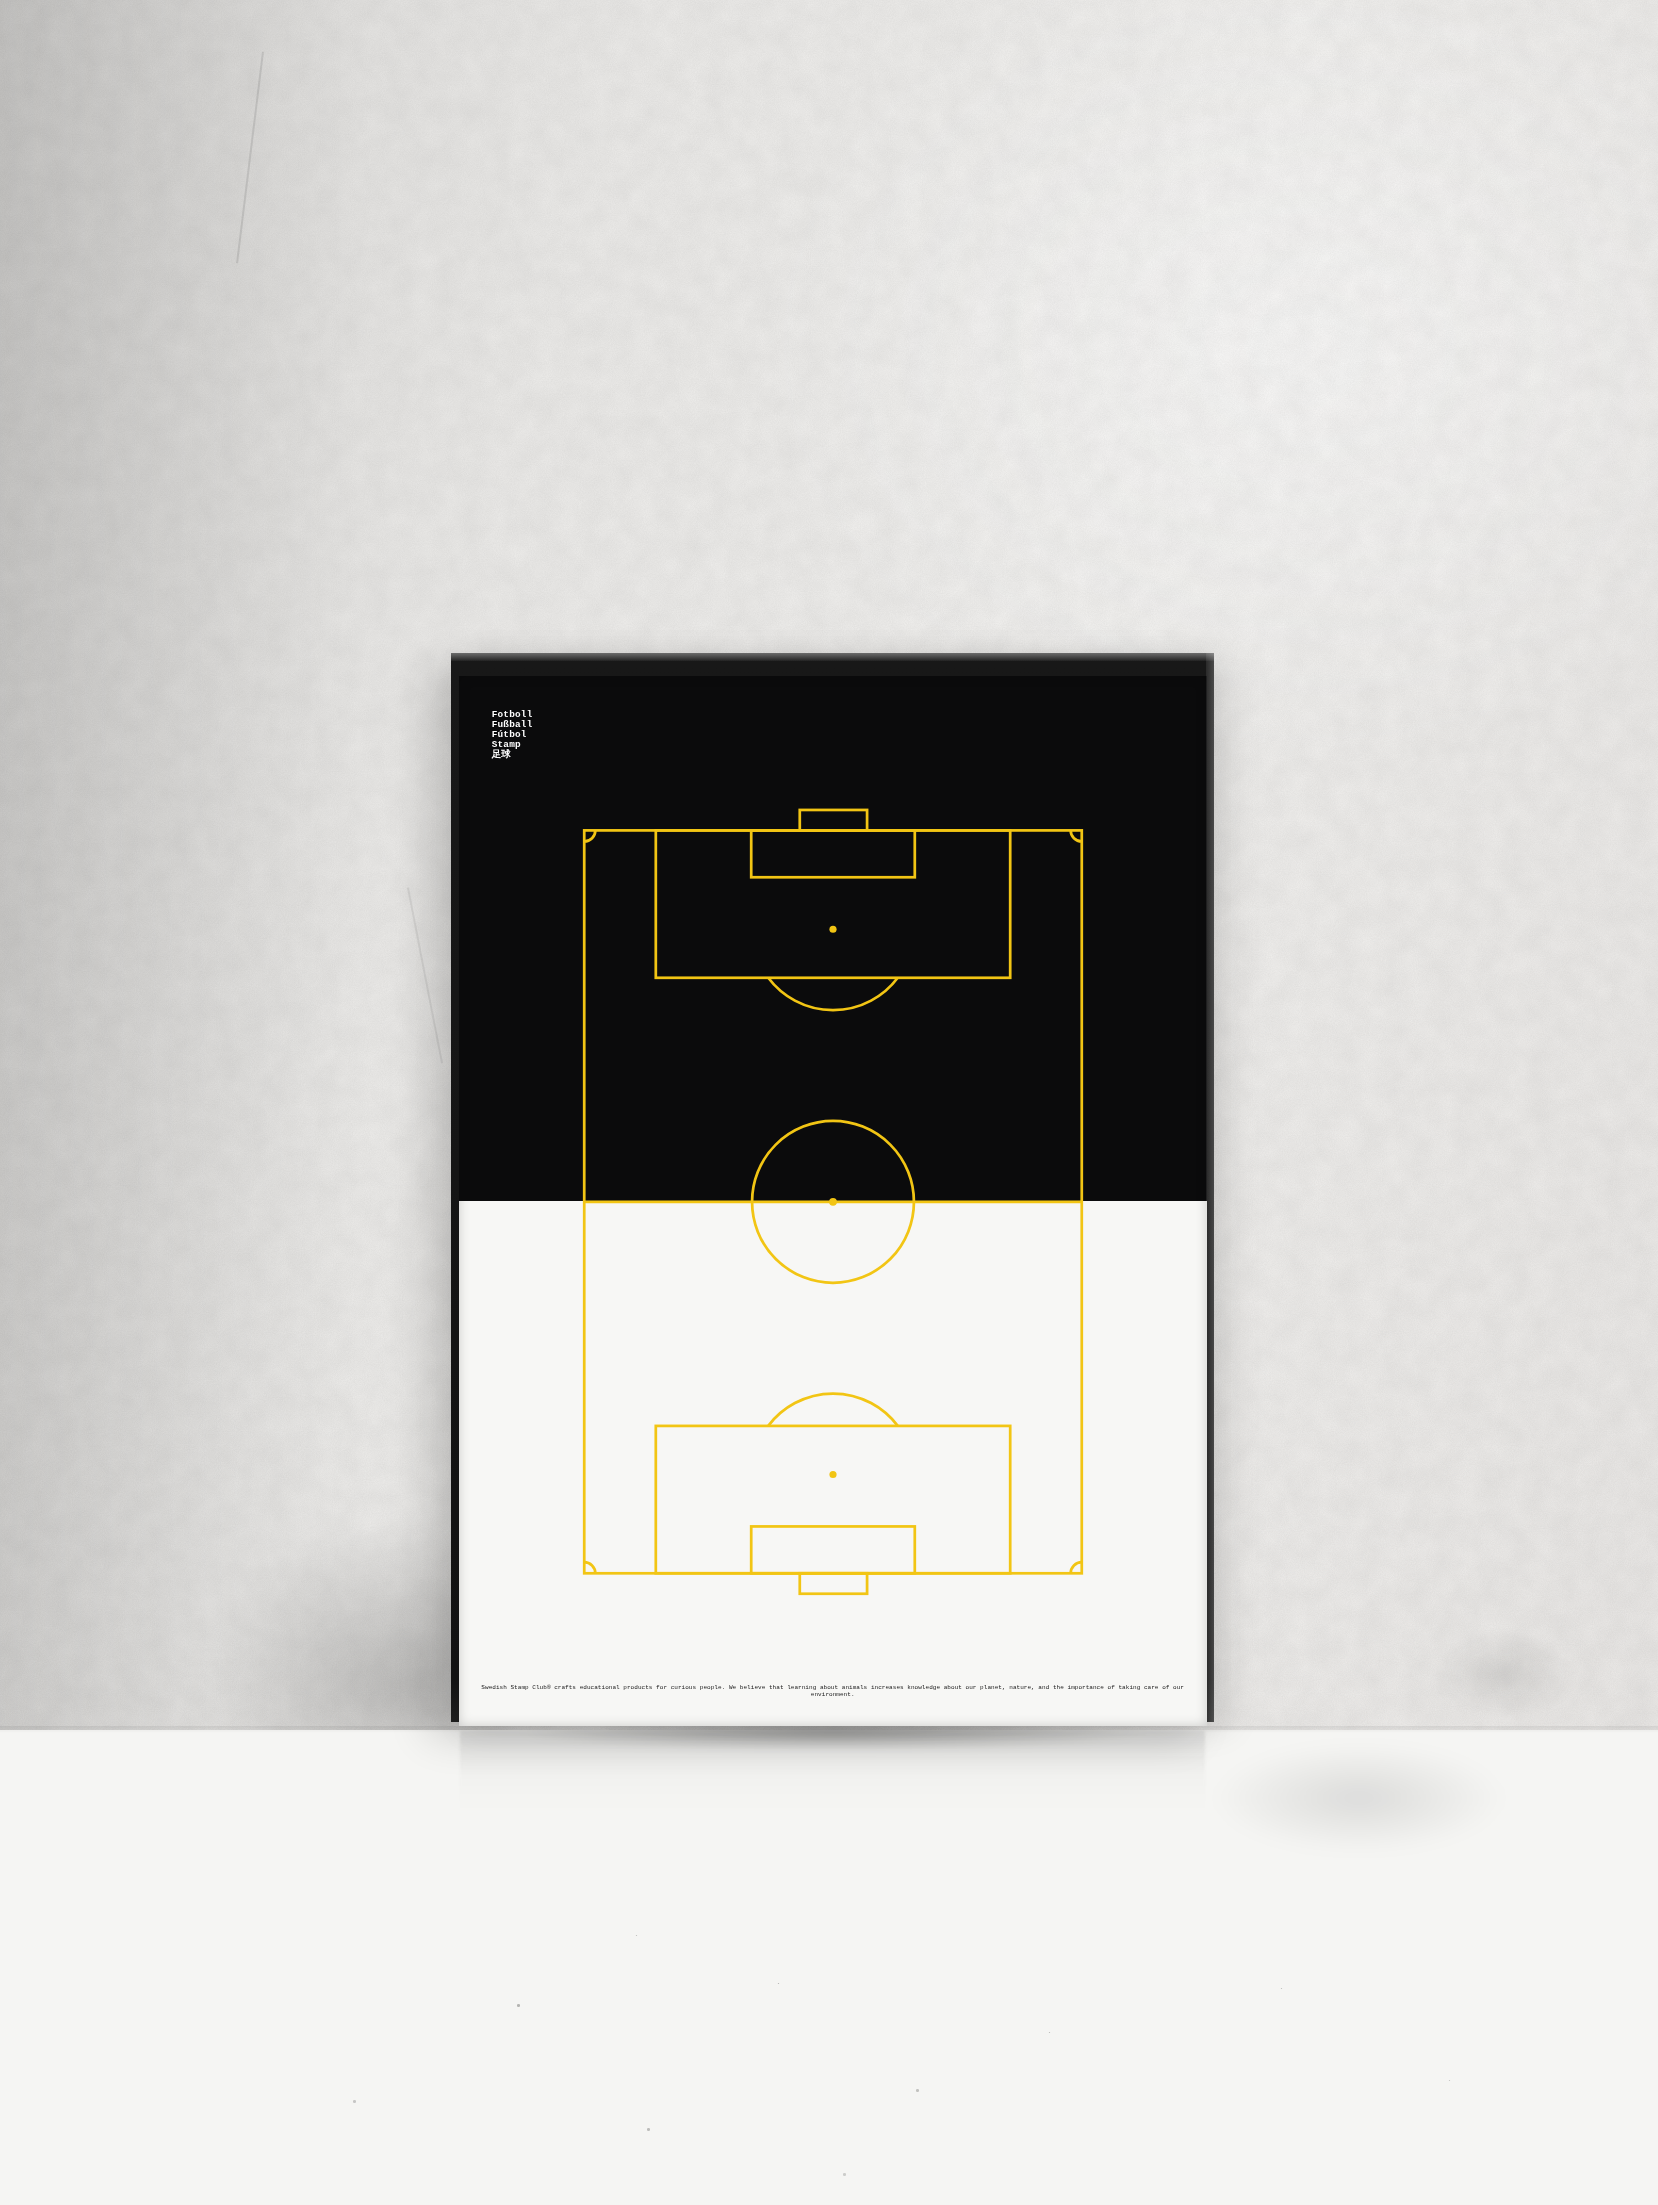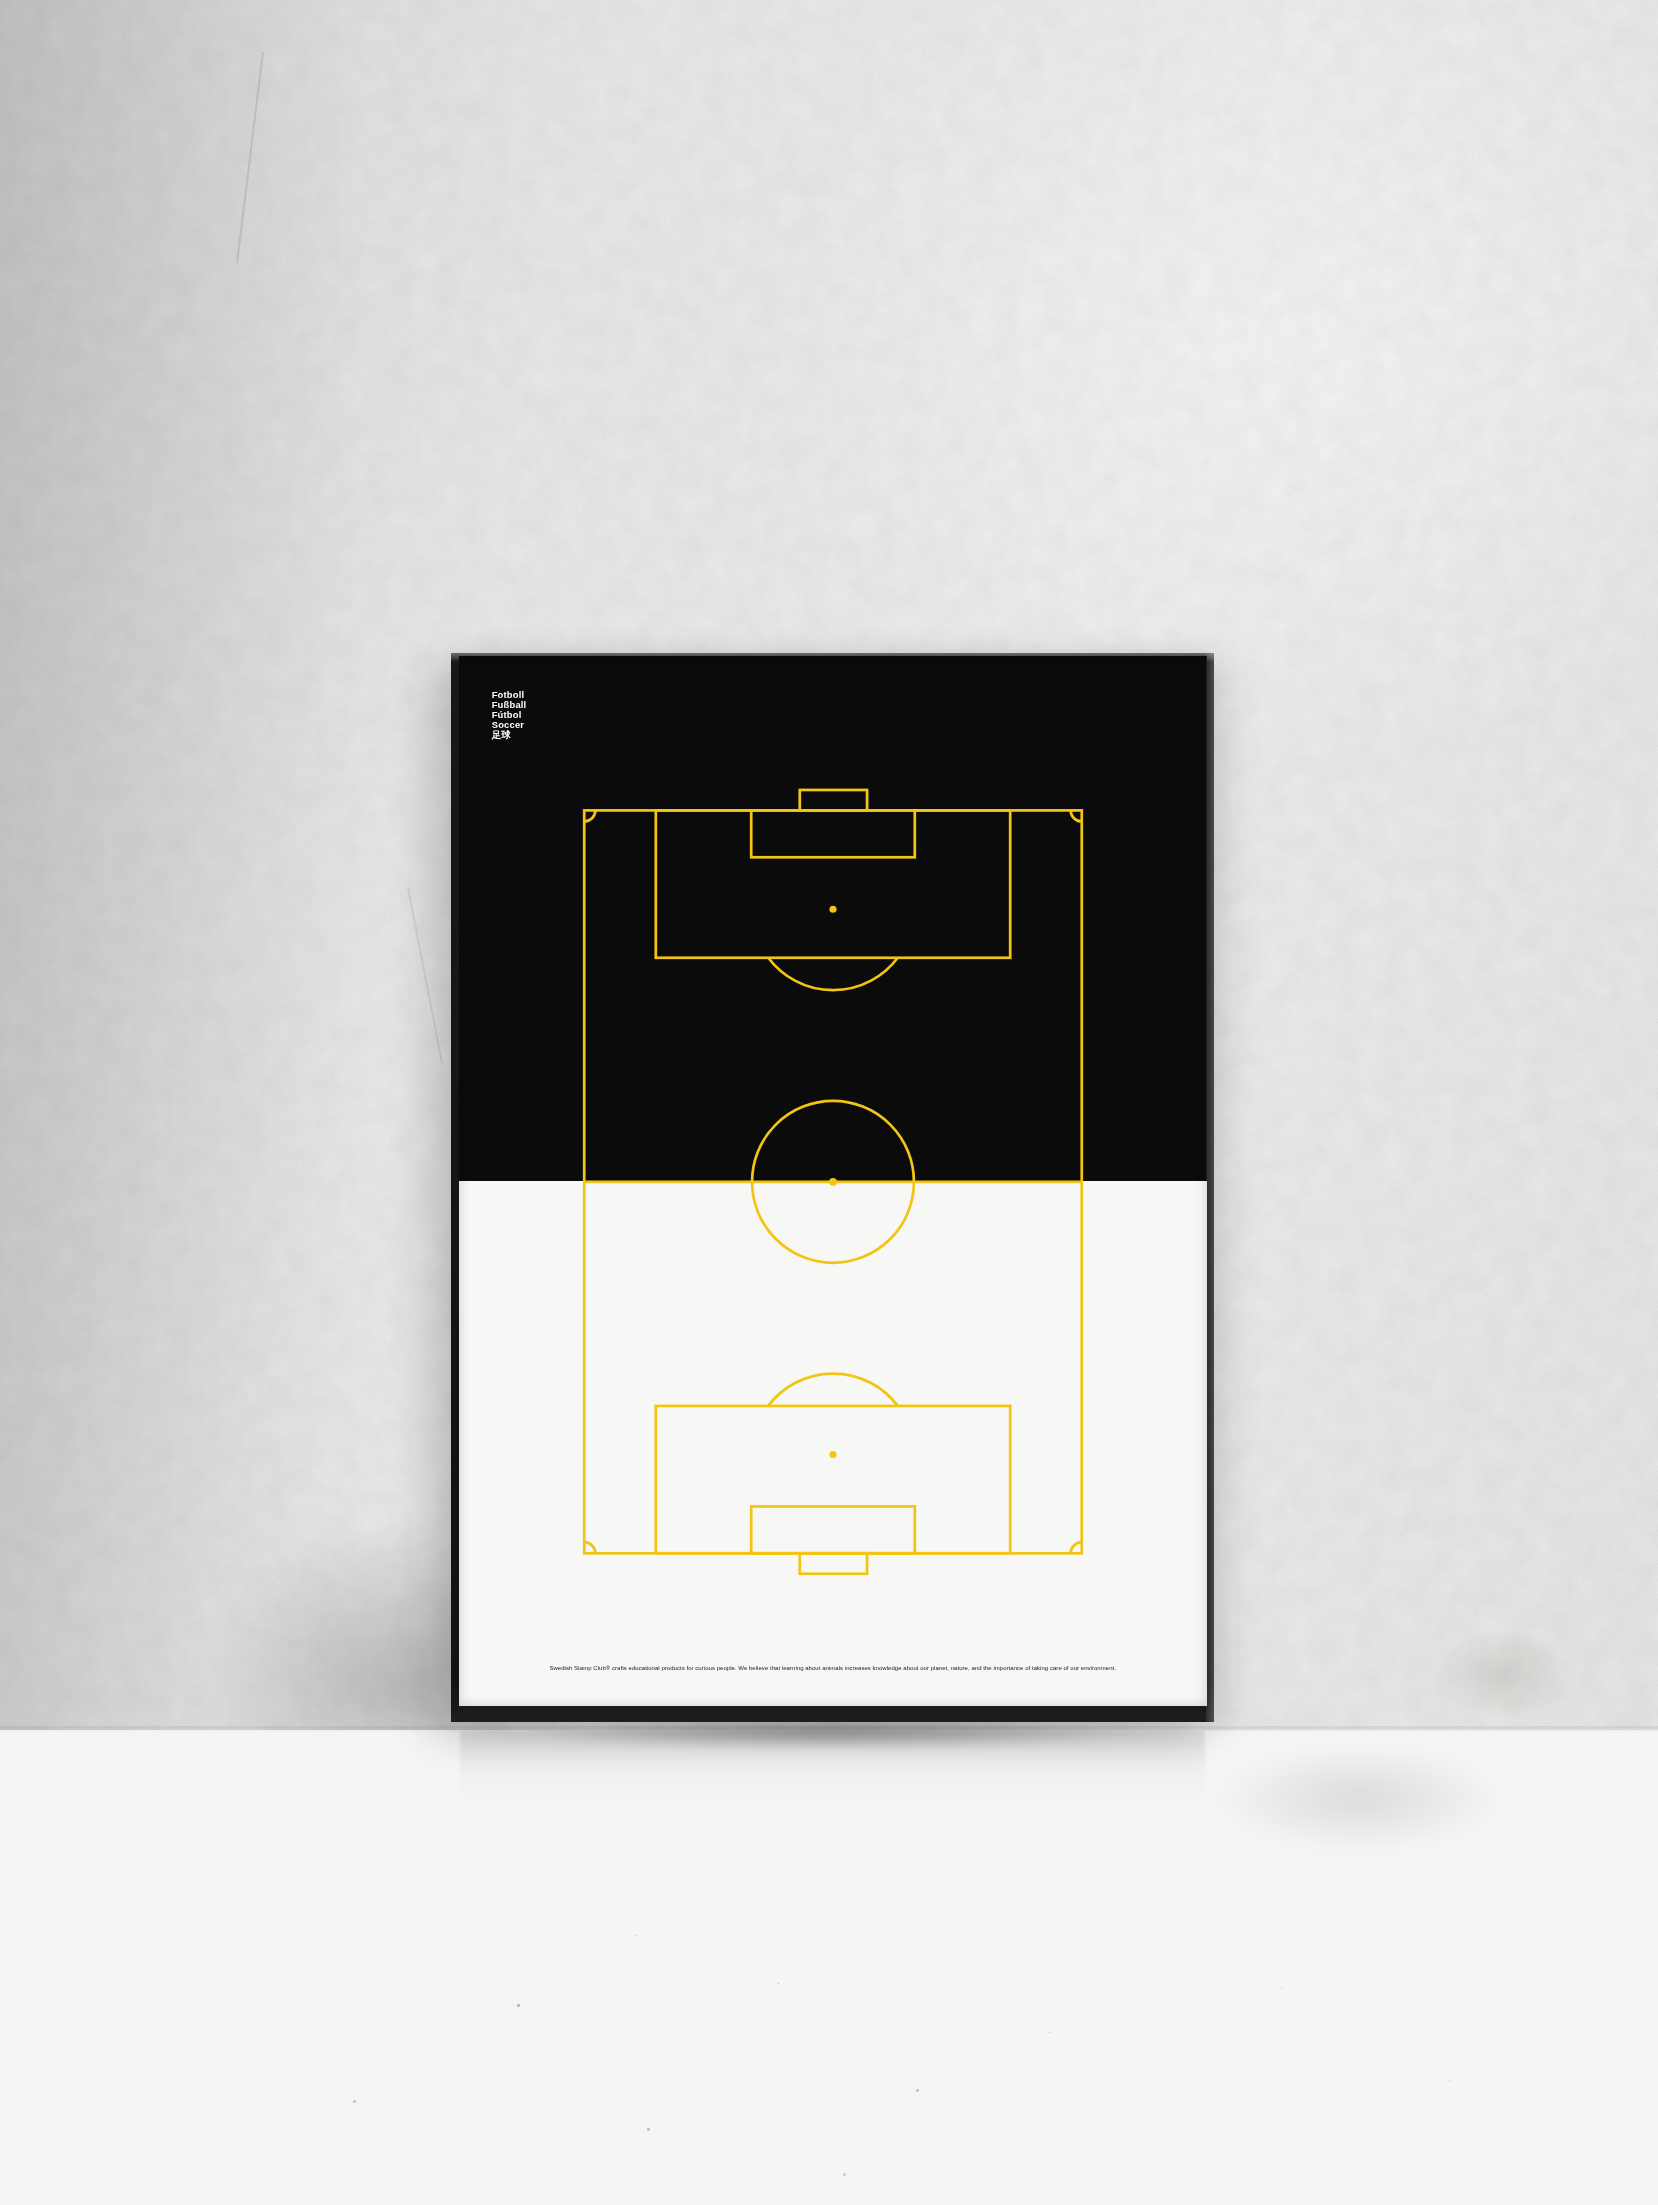--- a/index.html
+++ b/index.html
@@ -74,23 +74,24 @@
   }
   .frame::before{ 
     content:"";position:absolute;left:0;top:0;right:0;height:7.7px;
     background:linear-gradient(180deg, rgba(255,255,255,0.30), rgba(255,255,255,0.04));
   }
   .frame::after{ 
     content:"";position:absolute;top:0;right:0;bottom:0;width:7.7px;
     background:linear-gradient(90deg, rgba(255,255,255,0.08), rgba(255,255,255,0.22));
   }
   .poster{
-    position:absolute;left:7.7px;top:3px;width:748px;height:1050px;
+    position:absolute;left:7.7px;top:23px;width:748px;height:1050px;
     background:linear-gradient(180deg,#0b0b0c 0px,#0b0b0c 525px,#f7f7f5 525px,#f7f7f5 100%);
     box-shadow:inset 0 0 12px rgba(0,0,0,0.18);
+    font-family:Liberation Mono, monospace;
   }
   .poster-title{
     position:absolute;left:33px;top:34px;
     color:#ffffff;font-size:9.4px;line-height:10px;font-weight:700;letter-spacing:0.2px;
   }
   .poster-title span{display:block;}
   .poster-caption{
     position:absolute;left:0;right:0;top:1009px;text-align:center;
     color:#1a1a1a;font-size:6px;line-height:6.8px;letter-spacing:0.04px;font-weight:400;
   }
@@ -158,21 +159,21 @@
           <circle cx="439" cy="617" r="4.6"></circle>
           <circle cx="439" cy="297" r="4.2"></circle>
           <circle cx="439" cy="937" r="4.2"></circle>
         </g>
       </svg>
 
       <div class="poster-title">
         <span>Fotboll</span>
         <span>Fußball</span>
         <span>Fútbol</span>
-        <span>Soccer</span>
+        <span>Stamp</span>
         <span>足球</span>
       </div>
 
       <div class="poster-caption">Swedish Stamp Club® crafts educational products for curious people. We believe that learning about animals increases knowledge about our planet, nature, and the importance of taking care of our environment.</div>
 
     </div>
   </div>
 
 </div>
 

